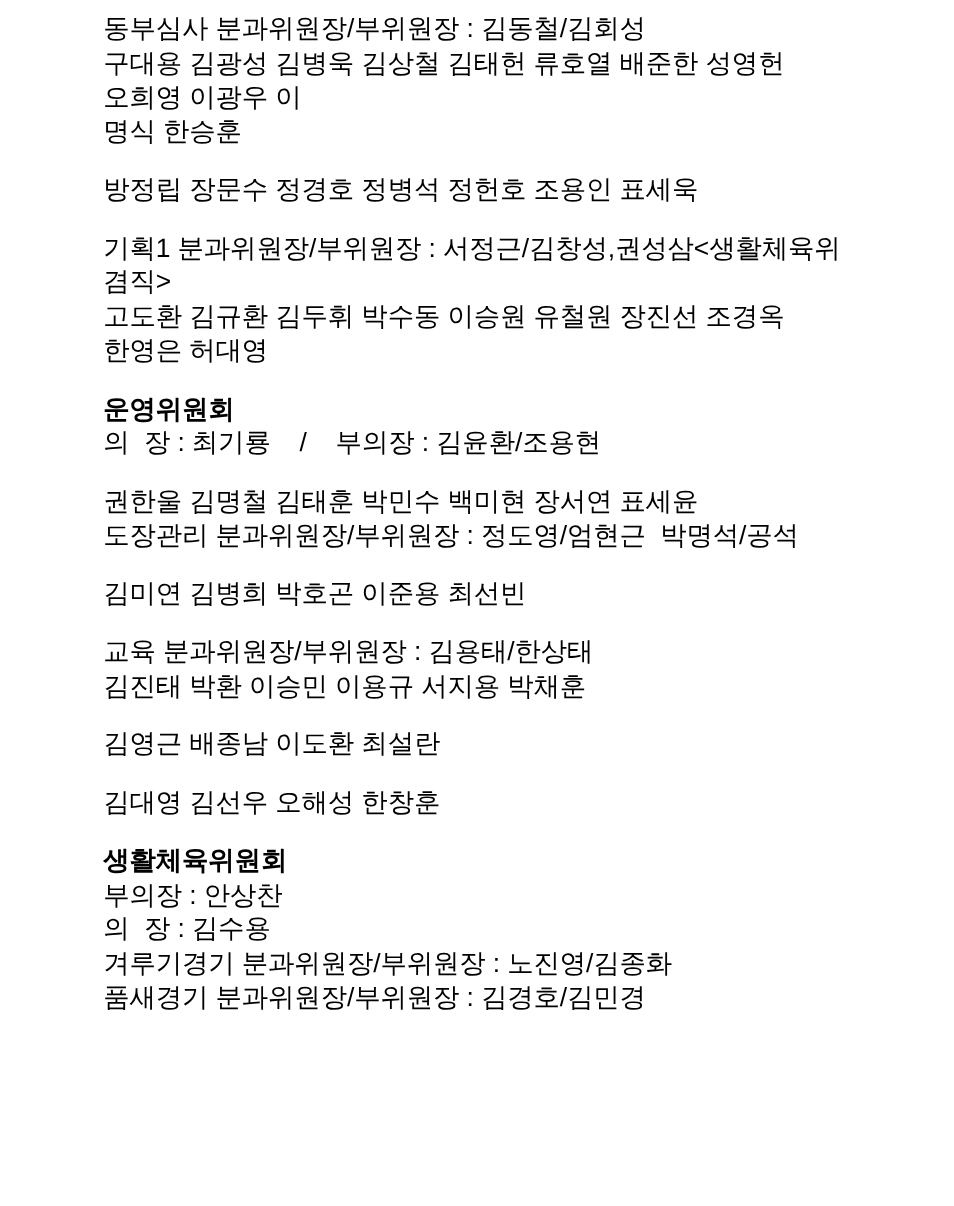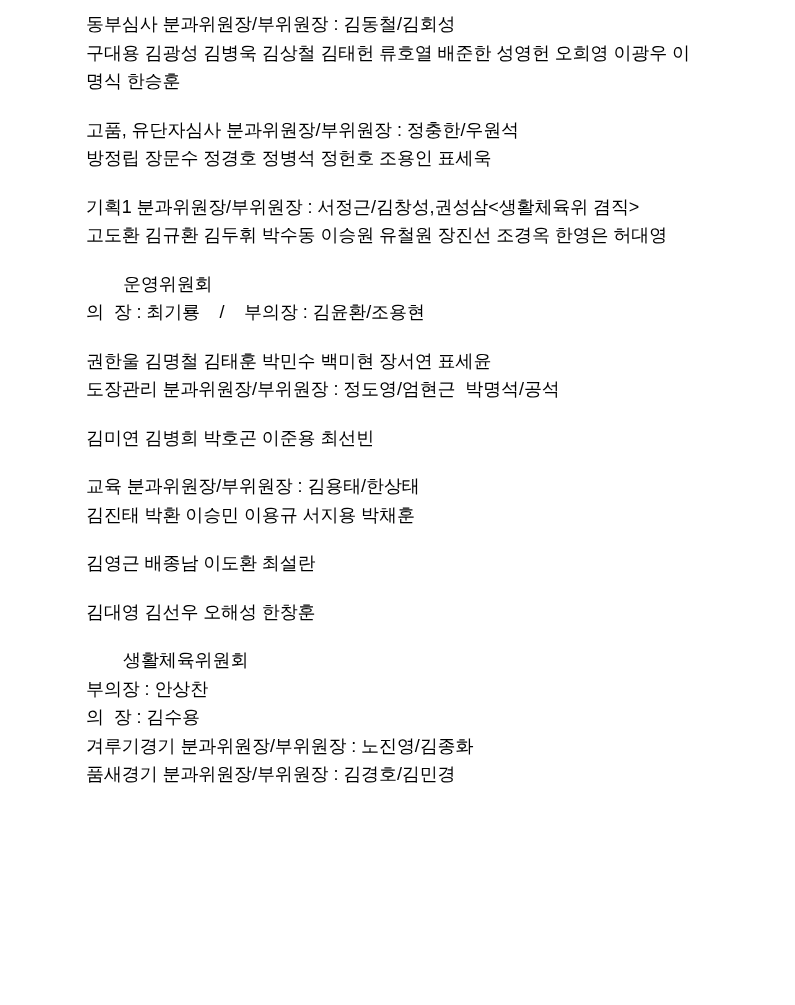--- a/index.html
+++ b/index.html
@@ -22,45 +22,43 @@
     box-sizing: border-box;
   }
   .doc-body {
     padding: 10px 86px 0 86px;
     box-sizing: border-box;
   }
   .block {
     margin: 0 0 20px 0;
   }
   .line {
-    font-size: 18px;
+    font-size: 22px;
     line-height: 28.5px;
     letter-spacing: -0.1px;
     white-space: pre-wrap;
     word-break: keep-all;
   }
   .line.bold {
-    font-weight: normal;
-    margin-left: 37px;
+    font-weight: bold;
   }
 </style>
 </head>
 <body>
 
 <div class="page">
   <div class="doc-body">
 
     <div class="block">
       <div class="line">동부심사 분과위원장/부위원장 : 김동철/김회성</div>
       <div class="line">구대용 김광성 김병욱 김상철 김태헌 류호열 배준한 성영헌 오희영 이광우 이</div>
       <div class="line">명식 한승훈</div>
     </div>
 
     <div class="block">
-      <div class="line">고품, 유단자심사 분과위원장/부위원장 : 정충한/우원석</div>
       <div class="line">방정립 장문수 정경호 정병석 정헌호 조용인 표세욱</div>
     </div>
 
     <div class="block">
       <div class="line">기획1 분과위원장/부위원장 : 서정근/김창성,권성삼&lt;생활체육위 겸직&gt;</div>
       <div class="line">고도환 김규환 김두휘 박수동 이승원 유철원 장진선 조경옥 한영은 허대영</div>
     </div>
 
     <div class="block">
       <div class="line bold">운영위원회</div>

